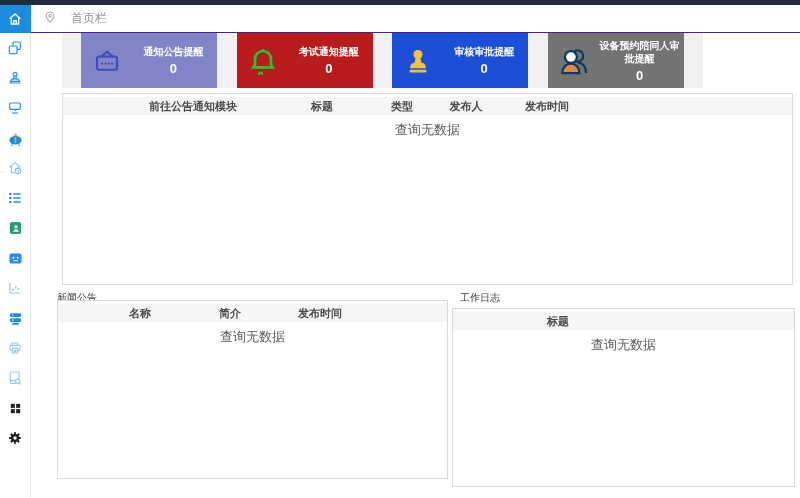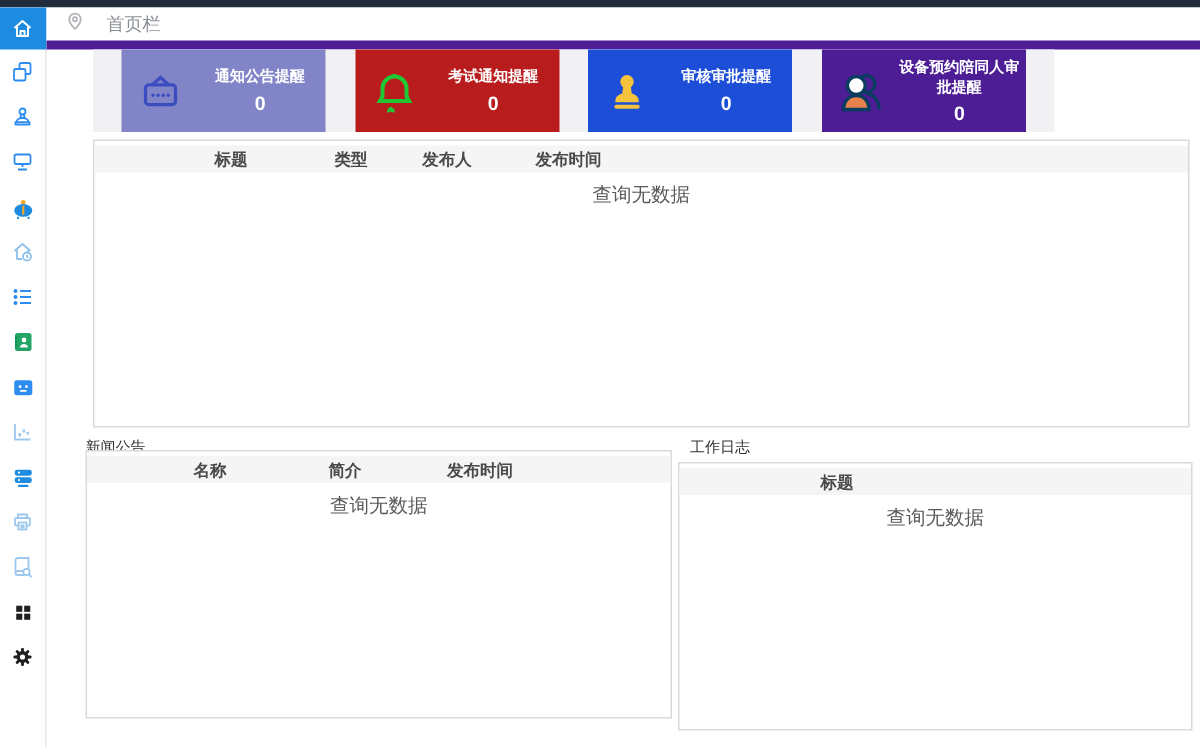--- a/index.html
+++ b/index.html
@@ -12,21 +12,21 @@
 
   
   .sidebar { left:0; top:5px; width:31px; height:493px; background:#fff;
              border-right:1px solid #e7e7e7; display:flex; flex-direction:column; align-items:center; }
   .side-item { width:31px; height:30px; display:flex; align-items:center; justify-content:center; cursor:pointer; }
   .side-item.active { height:28px; background:#1d8ce0; }
   .side-item svg { display:block; }
 
   
   .topbar { left:31px; top:5px; width:769px; height:28px; background:#fff;
-            border-bottom:6px solid #4c1d95; display:flex; align-items:center; padding-left:12px; }
+            border-bottom:1px solid #4c1d95; display:flex; align-items:center; padding-left:12px; }
   .topbar-title { margin-left:14px; font-size:12px; color:#8b9096; }
 
   
   .cards-strip { left:62px; top:33px; width:641px; height:55px; background:#f1f1f3;
                  display:flex; align-items:center; justify-content:space-evenly; }
   .card { width:136px; height:55px; display:flex; color:#fff; cursor:pointer; }
   .card-icon { width:52px; display:flex; align-items:center; justify-content:center; }
   .card-body { flex:1; display:flex; flex-direction:column; align-items:center; justify-content:center; padding:3px 4px 3px 0; }
   .card-label { font-size:10px; font-weight:bold; text-align:center; line-height:1.35; }
   .card-value { font-size:13px; font-weight:bold; margin-top:2px; }
@@ -257,39 +257,40 @@
           <path d="M10 9.5 9.4 13.2h5.2L14 9.5z"></path>
           <path d="M5.8 16.8c0-2.6 2.8-4 6.2-4s6.2 1.4 6.2 4v.9H5.8z"></path>
           <rect x="5.3" y="19" width="13.4" height="2.2" rx="0.9"></rect>
         </svg>
     </div>
     <div class="card-body">
       <div class="card-label">审核审批提醒</div>
       <div class="card-value">0</div>
     </div>
   </div>
-  <div class="card" style="background: #4c1d95;">
+  <div class="card" style="background: #737373;">
     <div class="card-icon">
       <svg width="34" height="34" viewBox="0 0 24 24">
           <circle cx="14.5" cy="8.5" r="4" fill="none" stroke="#0a3c60" stroke-width="1.6"></circle>
           <path d="M20.5 20.5c0-4.2-2.2-7-5.5-7.3" fill="none" stroke="#0a3c60" stroke-width="1.6"></path>
           <circle cx="9.8" cy="9.2" r="4.2" fill="#fff" stroke="#0a3c60" stroke-width="1.6"></circle>
           <path d="M3.8 20.5c0-4 2.6-6.6 6-6.6s6 2.6 6 6.6z" fill="#e8824c" stroke="#0a3c60" stroke-width="1.6"></path>
         </svg>
     </div>
     <div class="card-body">
       <div class="card-label">设备预约陪同人审批提醒</div>
       <div class="card-value">0</div>
     </div>
   </div>
 </section>
 
 <section class="abs panel main-panel">
   <div class="thead">
     <div class="m-sp"></div>
+    <div class="th m-c1">前往公告通知模块</div>
     <div class="th m-c2">标题</div>
     <div class="th m-c3">类型</div>
     <div class="th m-c4">发布人</div>
     <div class="th m-c5">发布时间</div>
   </div>
   <div class="empty-row">查询无数据</div>
 </section>
 
 <div class="abs section-title title-news">新闻公告</div>
 <div class="abs section-title title-work">工作日志</div>

